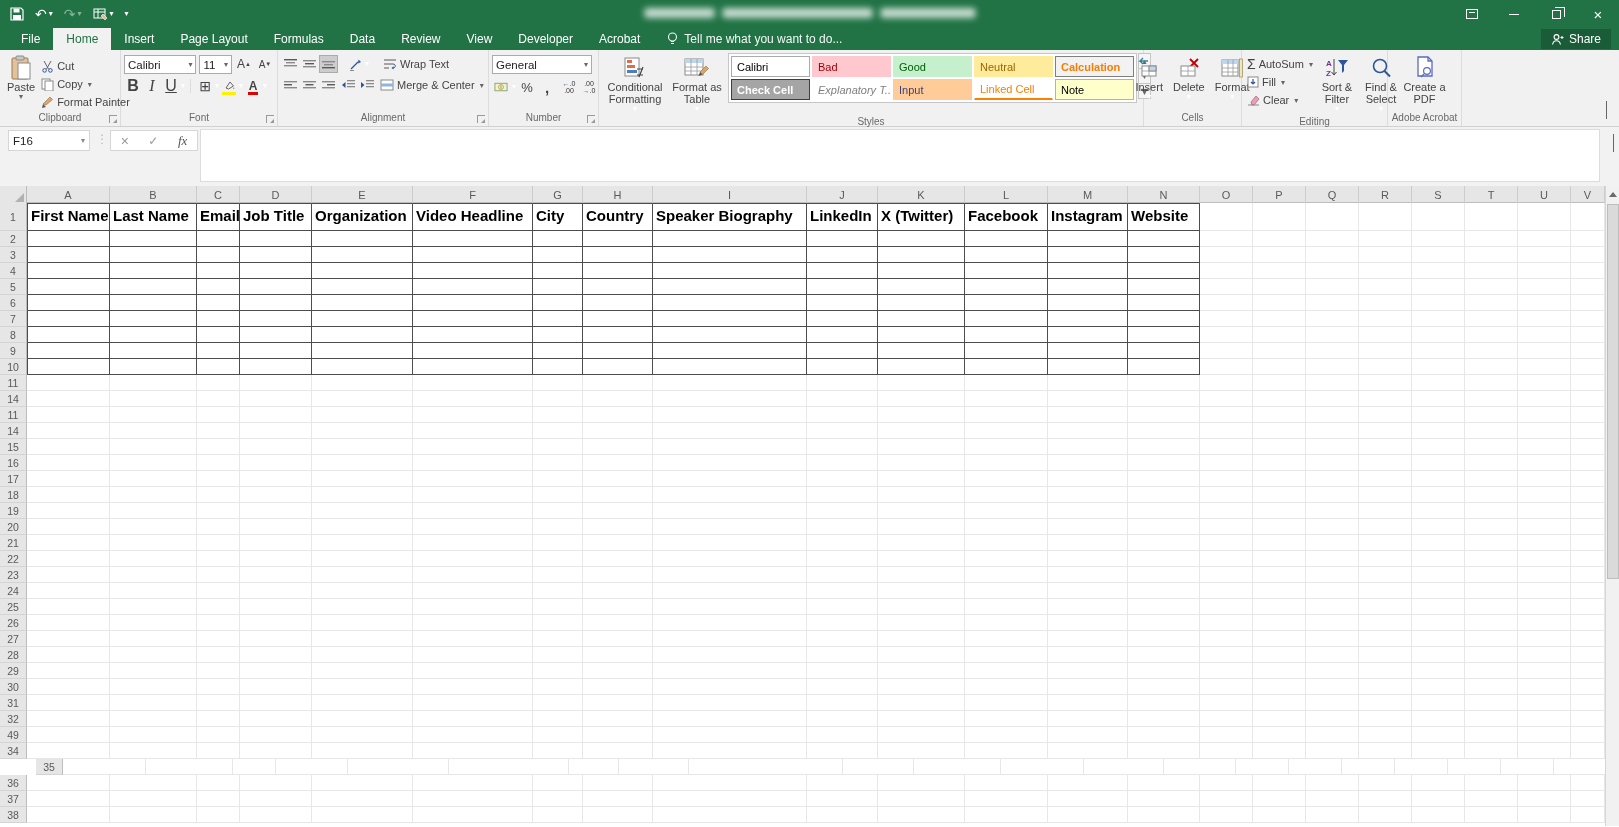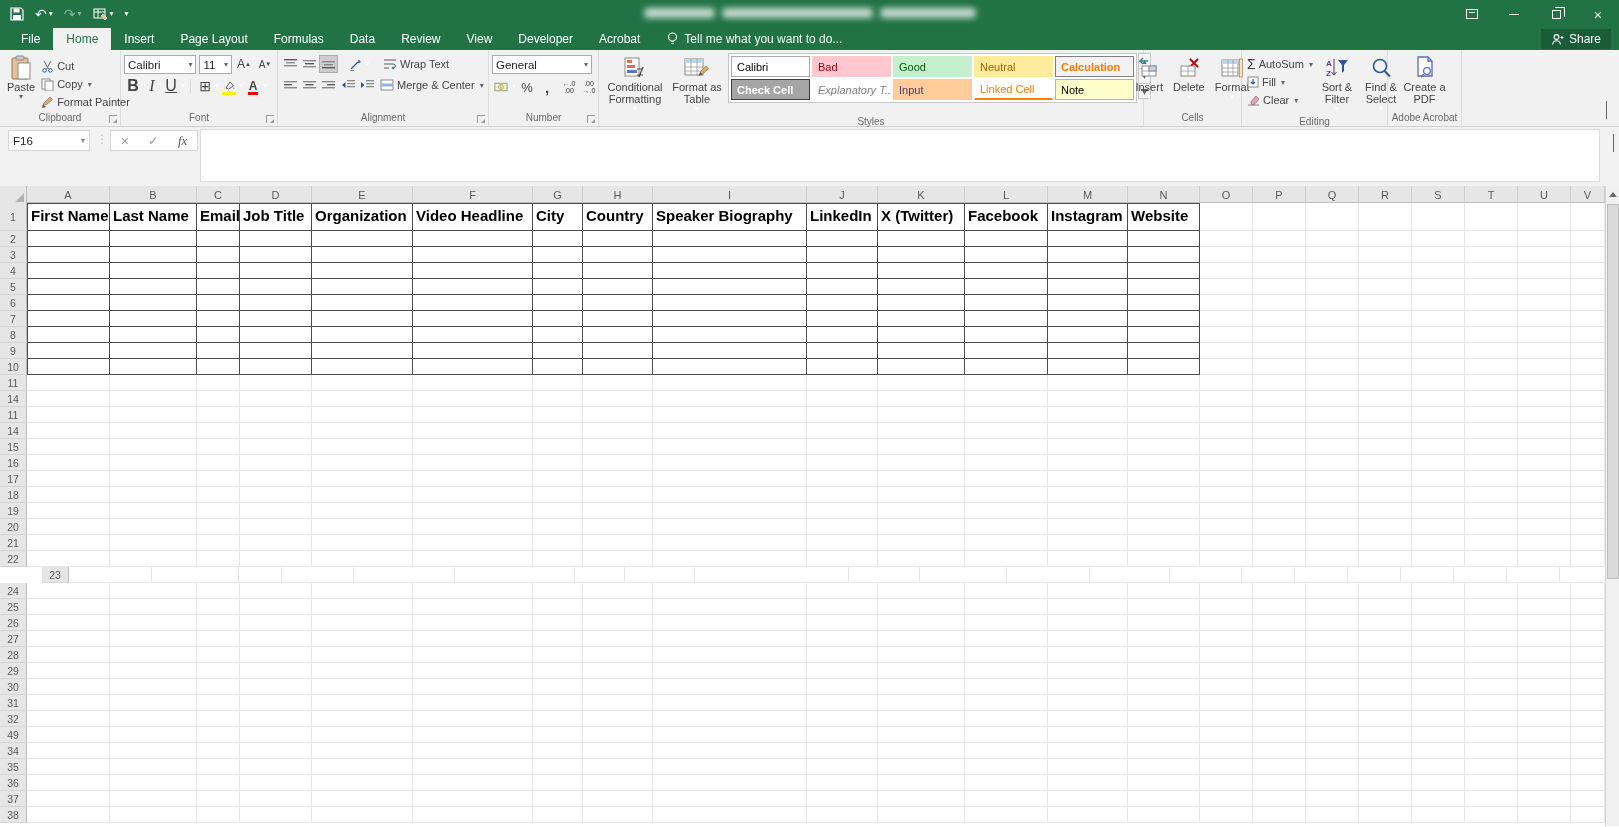--- a/index.html
+++ b/index.html
@@ -1136,21 +1136,21 @@
           <div class="cell" style="width: 72px; flex: 0 0 72px;"></div>
           <div class="cell" style="width: 53px; flex: 0 0 53px;"></div>
           <div class="cell" style="width: 53px; flex: 0 0 53px;"></div>
           <div class="cell" style="width: 53px; flex: 0 0 53px;"></div>
           <div class="cell" style="width: 53px; flex: 0 0 53px;"></div>
           <div class="cell" style="width: 53px; flex: 0 0 53px;"></div>
           <div class="cell" style="width: 53px; flex: 0 0 53px;"></div>
           <div class="cell" style="width: 53px; flex: 0 0 53px;"></div>
           <div class="cell" style="width: 34px; flex: 0 0 34px;"></div>
         </div>
-        <div class="grow" style="height: 16px; padding-left: 42px;">
+        <div class="grow" style="height: 16px;">
           <div class="rhdr" style="flex: 0 0 27px;">23</div>
           <div class="cell" style="width: 83px; flex: 0 0 83px;"></div>
           <div class="cell" style="width: 87px; flex: 0 0 87px;"></div>
           <div class="cell" style="width: 43px; flex: 0 0 43px;"></div>
           <div class="cell" style="width: 72px; flex: 0 0 72px;"></div>
           <div class="cell" style="width: 101px; flex: 0 0 101px;"></div>
           <div class="cell" style="width: 120px; flex: 0 0 120px;"></div>
           <div class="cell" style="width: 50px; flex: 0 0 50px;"></div>
           <div class="cell" style="width: 70px; flex: 0 0 70px;"></div>
           <div class="cell" style="width: 154px; flex: 0 0 154px;"></div>
@@ -1436,21 +1436,21 @@
           <div class="cell" style="width: 72px; flex: 0 0 72px;"></div>
           <div class="cell" style="width: 53px; flex: 0 0 53px;"></div>
           <div class="cell" style="width: 53px; flex: 0 0 53px;"></div>
           <div class="cell" style="width: 53px; flex: 0 0 53px;"></div>
           <div class="cell" style="width: 53px; flex: 0 0 53px;"></div>
           <div class="cell" style="width: 53px; flex: 0 0 53px;"></div>
           <div class="cell" style="width: 53px; flex: 0 0 53px;"></div>
           <div class="cell" style="width: 53px; flex: 0 0 53px;"></div>
           <div class="cell" style="width: 34px; flex: 0 0 34px;"></div>
         </div>
-        <div class="grow" style="height: 16px;">
+        <div class="grow" style="height: 16px; margin-left: 36px;">
           <div class="rhdr" style="flex: 0 0 27px;">35</div>
           <div class="cell" style="width: 83px; flex: 0 0 83px;"></div>
           <div class="cell" style="width: 87px; flex: 0 0 87px;"></div>
           <div class="cell" style="width: 43px; flex: 0 0 43px;"></div>
           <div class="cell" style="width: 72px; flex: 0 0 72px;"></div>
           <div class="cell" style="width: 101px; flex: 0 0 101px;"></div>
           <div class="cell" style="width: 120px; flex: 0 0 120px;"></div>
           <div class="cell" style="width: 50px; flex: 0 0 50px;"></div>
           <div class="cell" style="width: 70px; flex: 0 0 70px;"></div>
           <div class="cell" style="width: 154px; flex: 0 0 154px;"></div>

